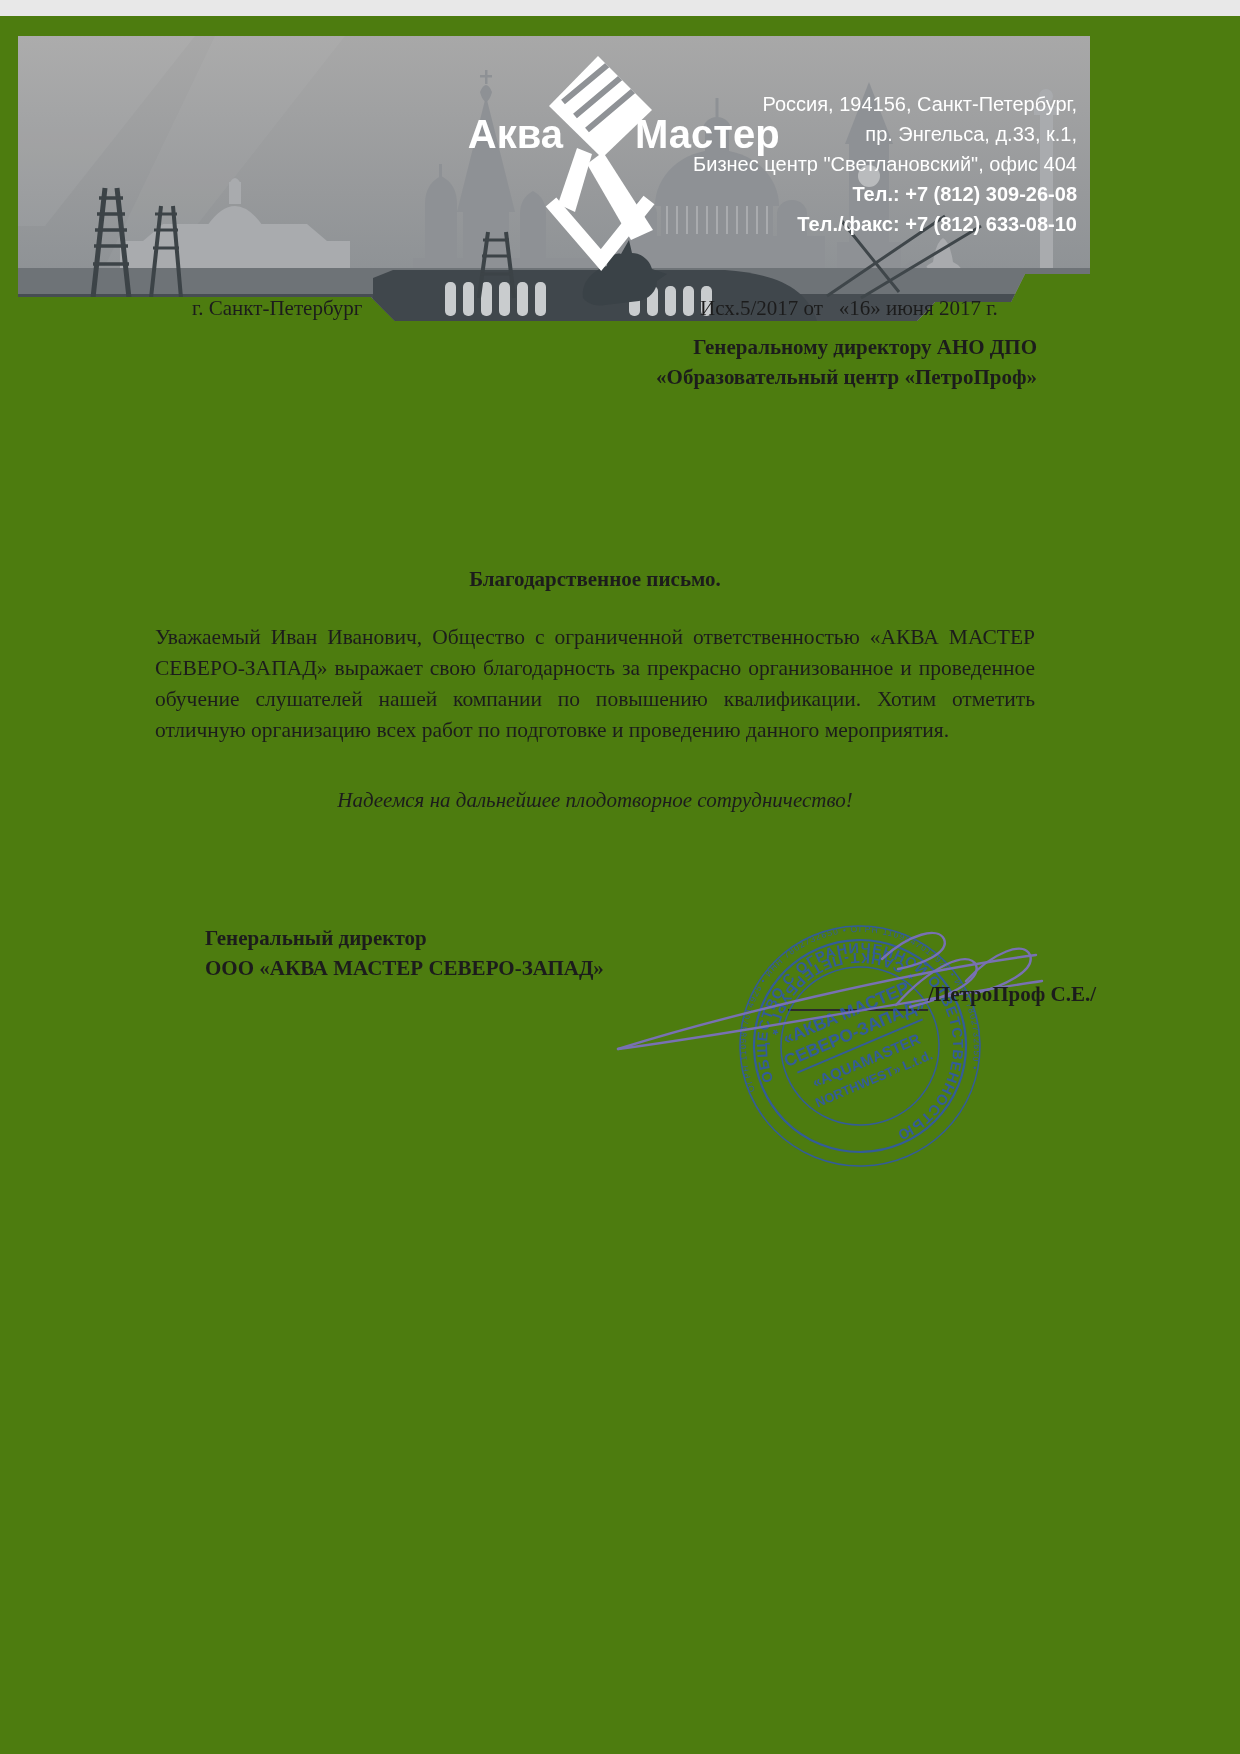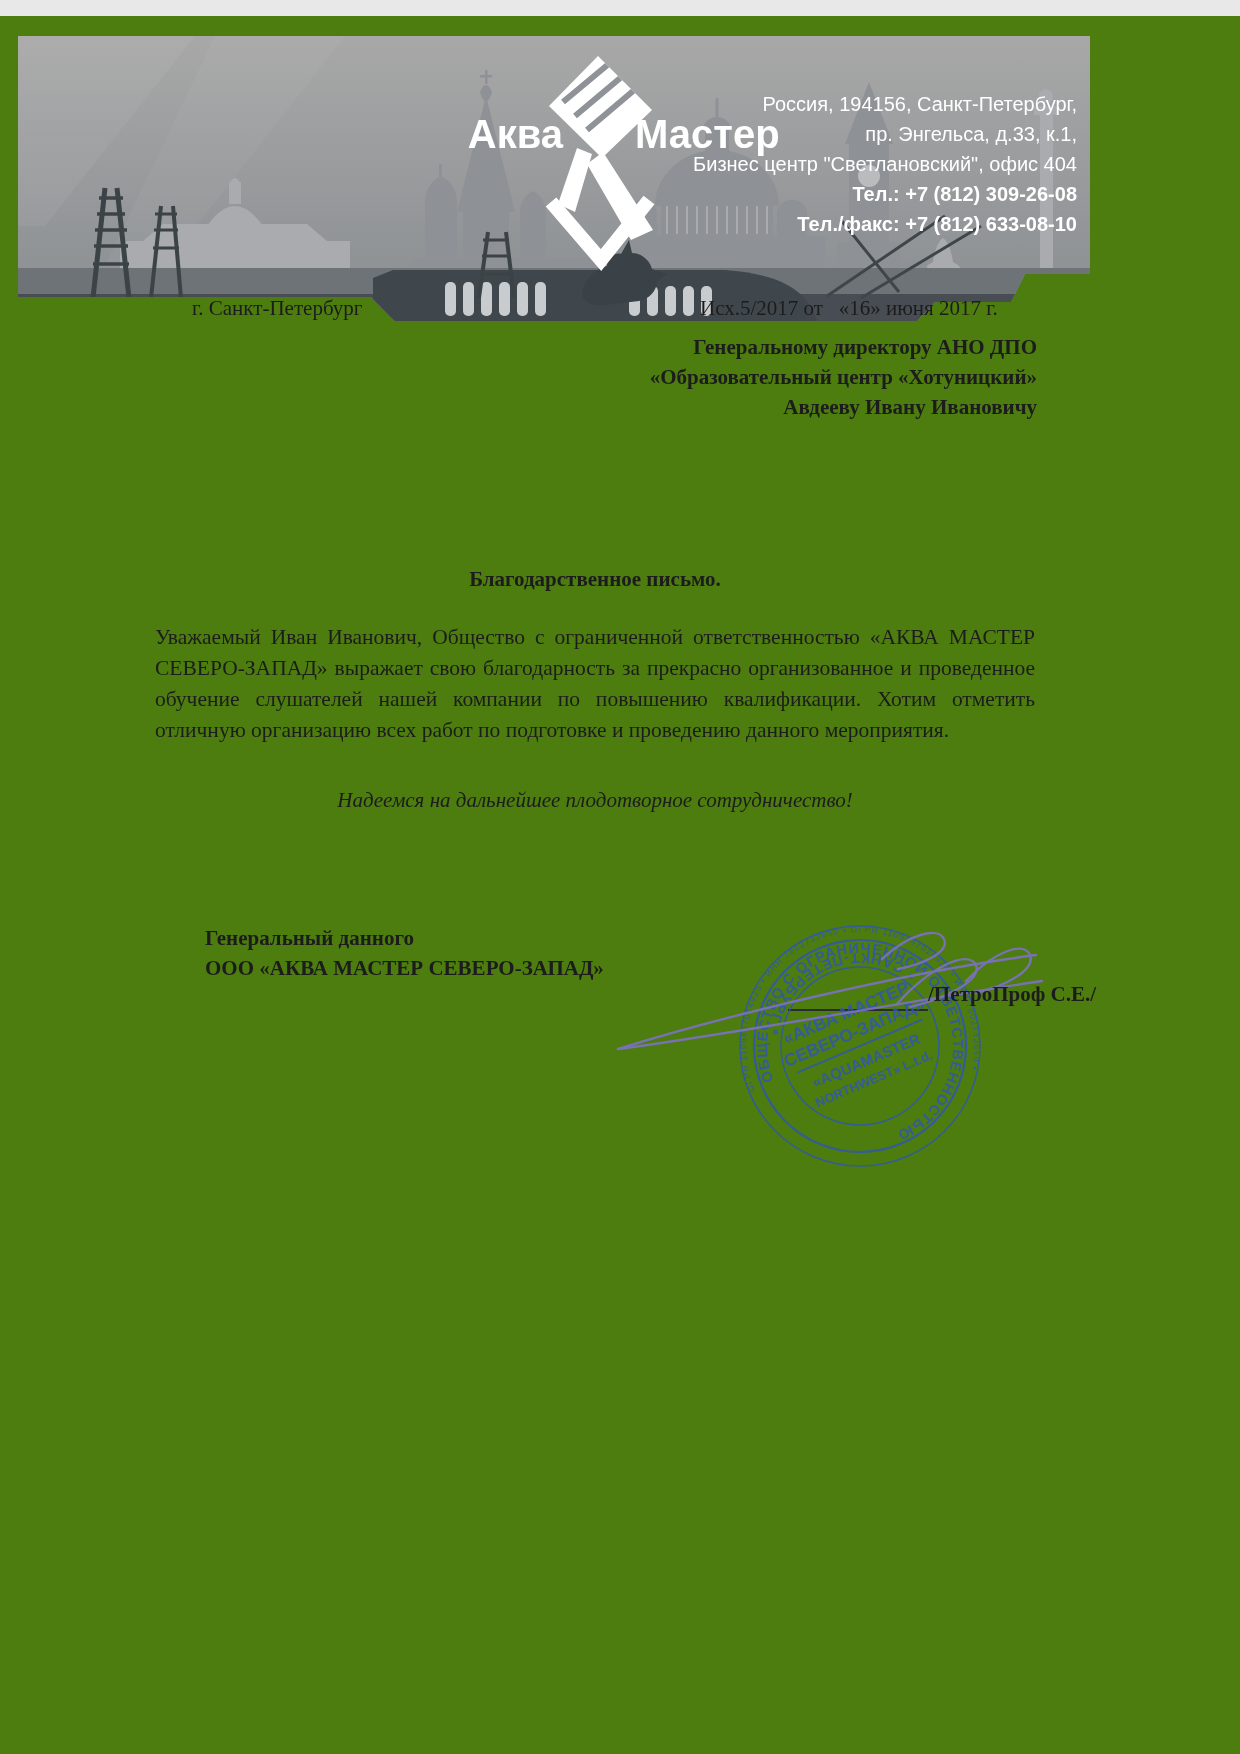--- a/index.html
+++ b/index.html
@@ -181,30 +181,29 @@
       <text x="1062" y="165" font-weight="bold">Тел.: +7 (812) 309-26-08</text>
       <text x="1062" y="195" font-weight="bold">Тел./факс: +7 (812) 633-08-10</text>
     </g>
   </svg>
 
   <div class="meta-city">г. Санкт-Петербург</div>
   <div class="meta-ref">Исх.5/2017 от&nbsp;&nbsp;&nbsp;«16» июня 2017 г.</div>
 
   <div class="addressee">
     <div>Генеральному директору АНО ДПО</div>
-    <div>«Образовательный центр «Хотуницкий»</div>
-    <div>Авдееву Ивану Ивановичу</div>
+    <div>«Образовательный центр «ПетроПроф»</div>
   </div>
 
   <div class="content letter-title">Благодарственное письмо.</div>
   <div class="content letter-body">Уважаемый Иван Иванович, Общество с ограниченной ответственностью «АКВА МАСТЕР СЕВЕРО-ЗАПАД» выражает свою благодарность за прекрасно организованное и проведенное обучение слушателей нашей компании по повышению квалификации. Хотим отметить отличную организацию всех работ по подготовке и проведению данного мероприятия.</div>
   <div class="content letter-closing">Надеемся на дальнейшее плодотворное сотрудничество!</div>
 
   <div class="sig-block">
-    <div>Генеральный данного</div>
+    <div>Генеральный директор</div>
     <div>ООО «АКВА МАСТЕР СЕВЕРО-ЗАПАД»</div>
   </div>
   <div class="sig-underline"></div>
   <div class="sig-name">/ПетроПроф С.Е./</div>
 
   <svg class="stamp" viewBox="0 0 260 260" xmlns="http://www.w3.org/2000/svg" aria-hidden="true">
     <defs>
       <path id="capsArc" d="M37 130 A93 93 0 1 1 223 130 A93 93 0 1 1 37 130"></path>
       <path id="botArc" d="M223 130 A93 93 0 0 0 37 130"></path>
       <path id="microArc" d="M16 130 A114 114 0 1 1 244 130 A114 114 0 1 1 16 130"></path>

